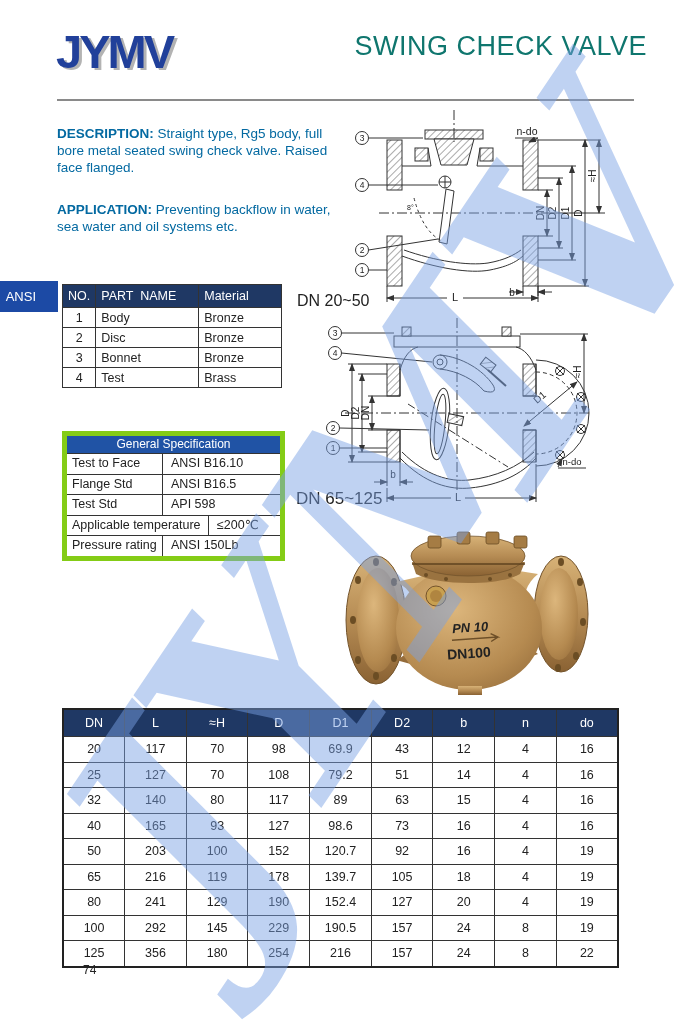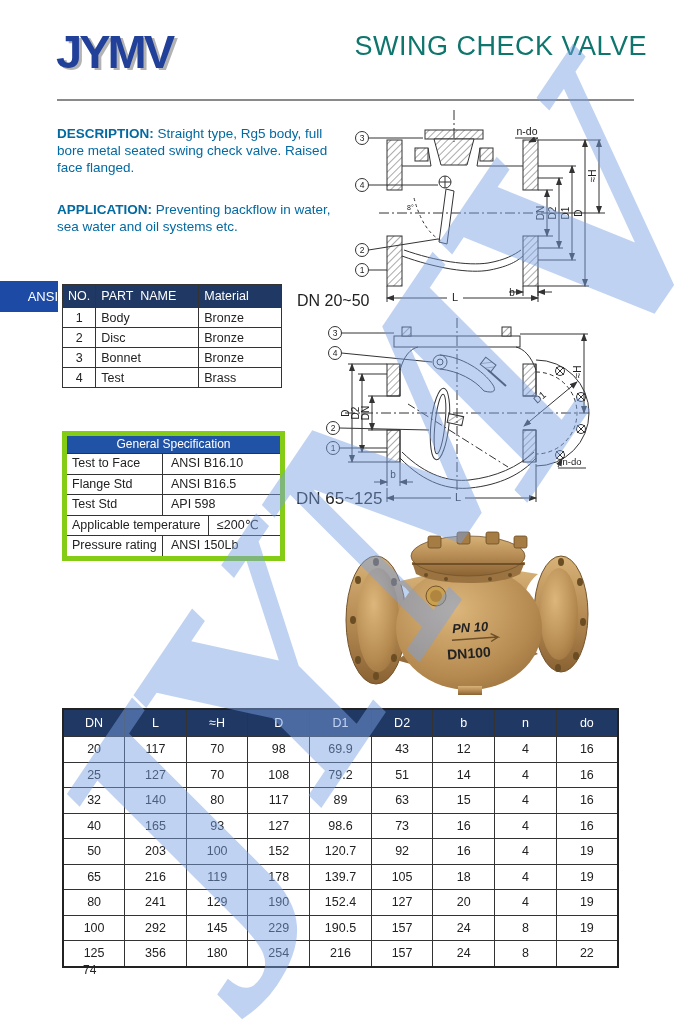--- a/index.html
+++ b/index.html
@@ -13,21 +13,21 @@
   .title{right:28px;top:31px;font-size:27px;color:#0f766e;letter-spacing:.5px;}
   .hrule{left:57px;top:99px;width:577px;height:2px;background:#8a8a8a;}
 
   
   .para{left:57px;width:294px;font-size:13.5px;line-height:17px;color:#0369a1;}
   .para b{font-weight:bold;}
 
   
   .ansi-tab{left:0;top:281px;width:58px;height:31px;background:#1c4aa5;color:#fff;
             display:flex;align-items:center;justify-content:flex-end;
-            font-size:13px;padding-right:0;box-sizing:border-box;}
+            font-size:13px;padding-right:22px;box-sizing:border-box;}
 
   
   table{border-collapse:collapse;}
   .pt{left:62px;top:284px;font-size:12.5px;}
   .pt th,.pt td{border:1px solid #333;padding:0 5px;}
   .pt th{background:#1f3864;color:#fff;font-weight:normal;height:22px;text-align:left;}
   .pt td{height:19px;background:#fff;}
   .pt .c{text-align:center;}
 
   

